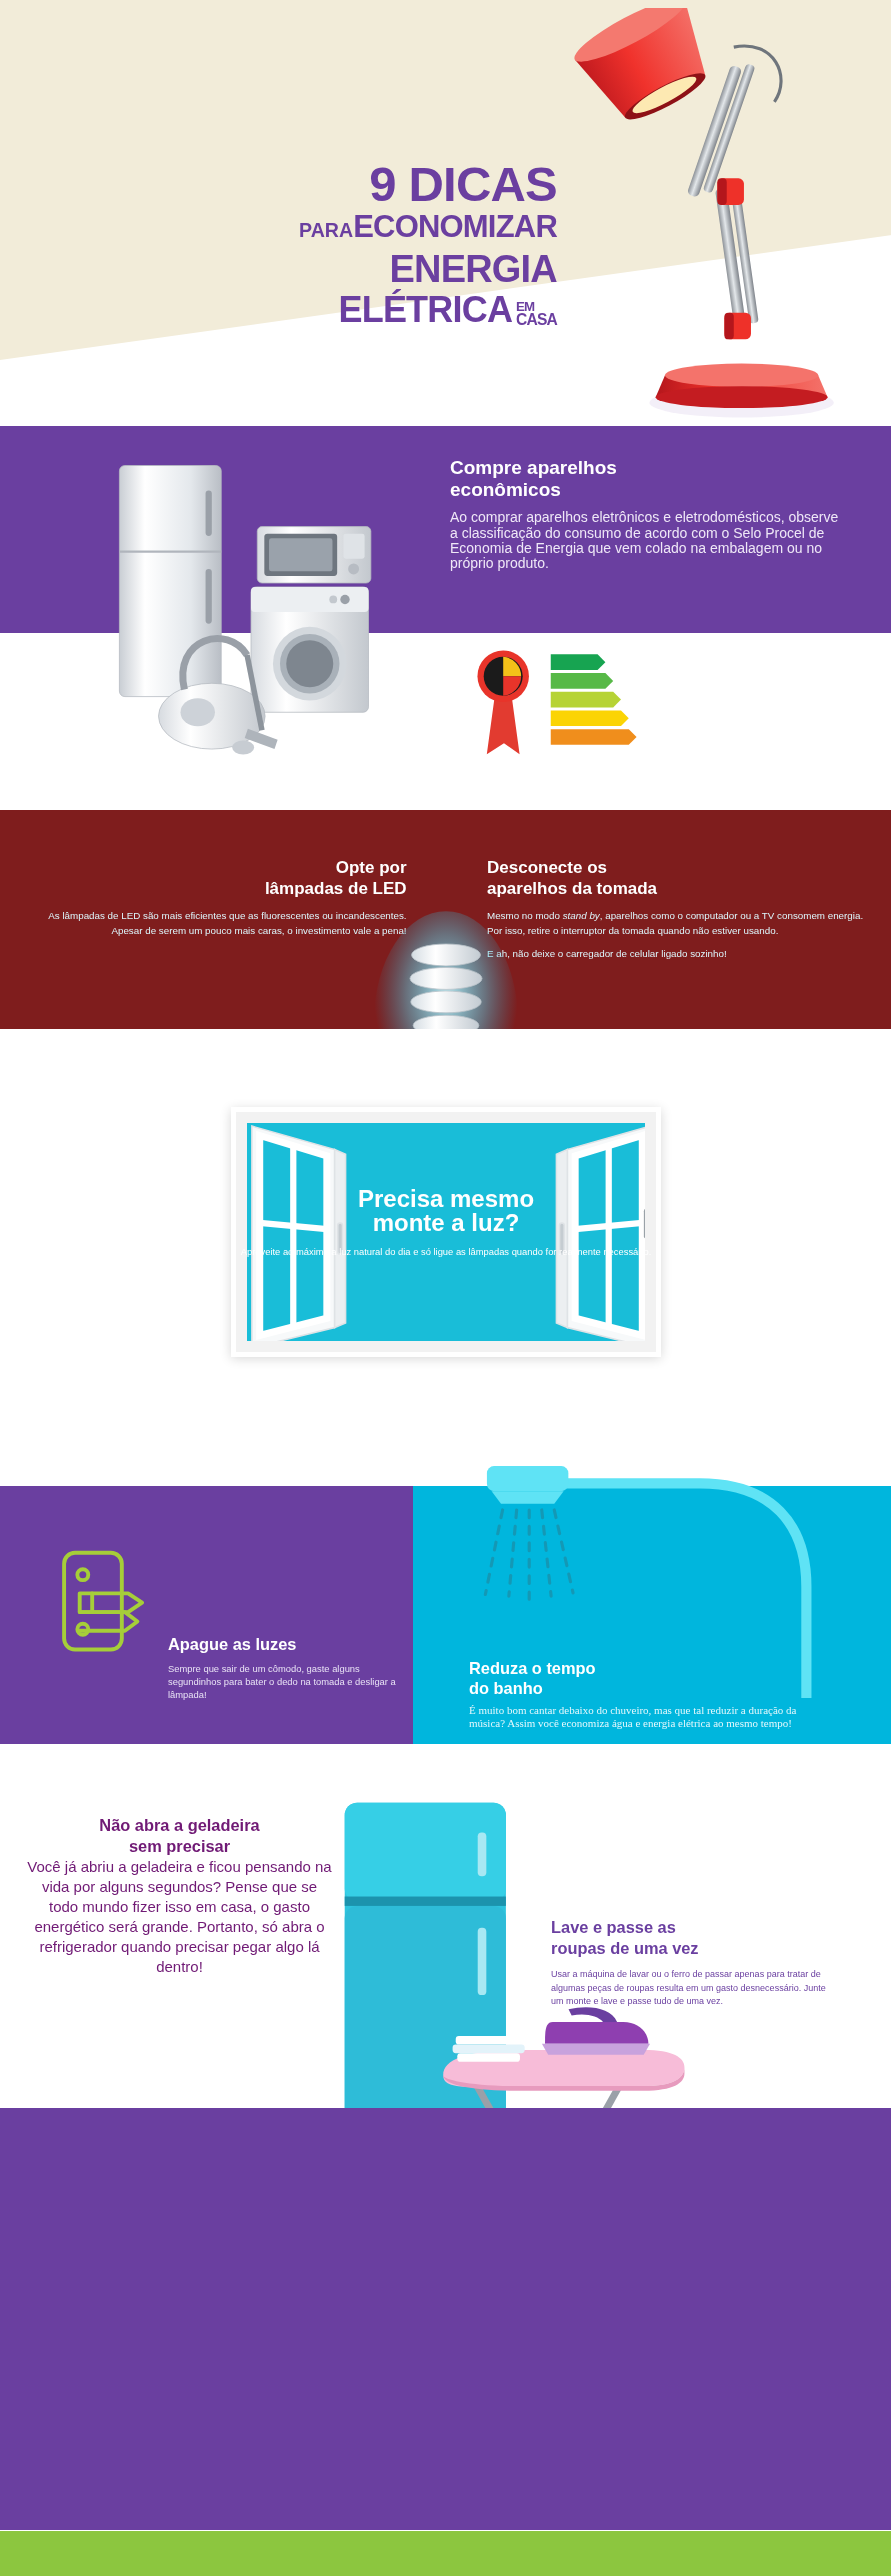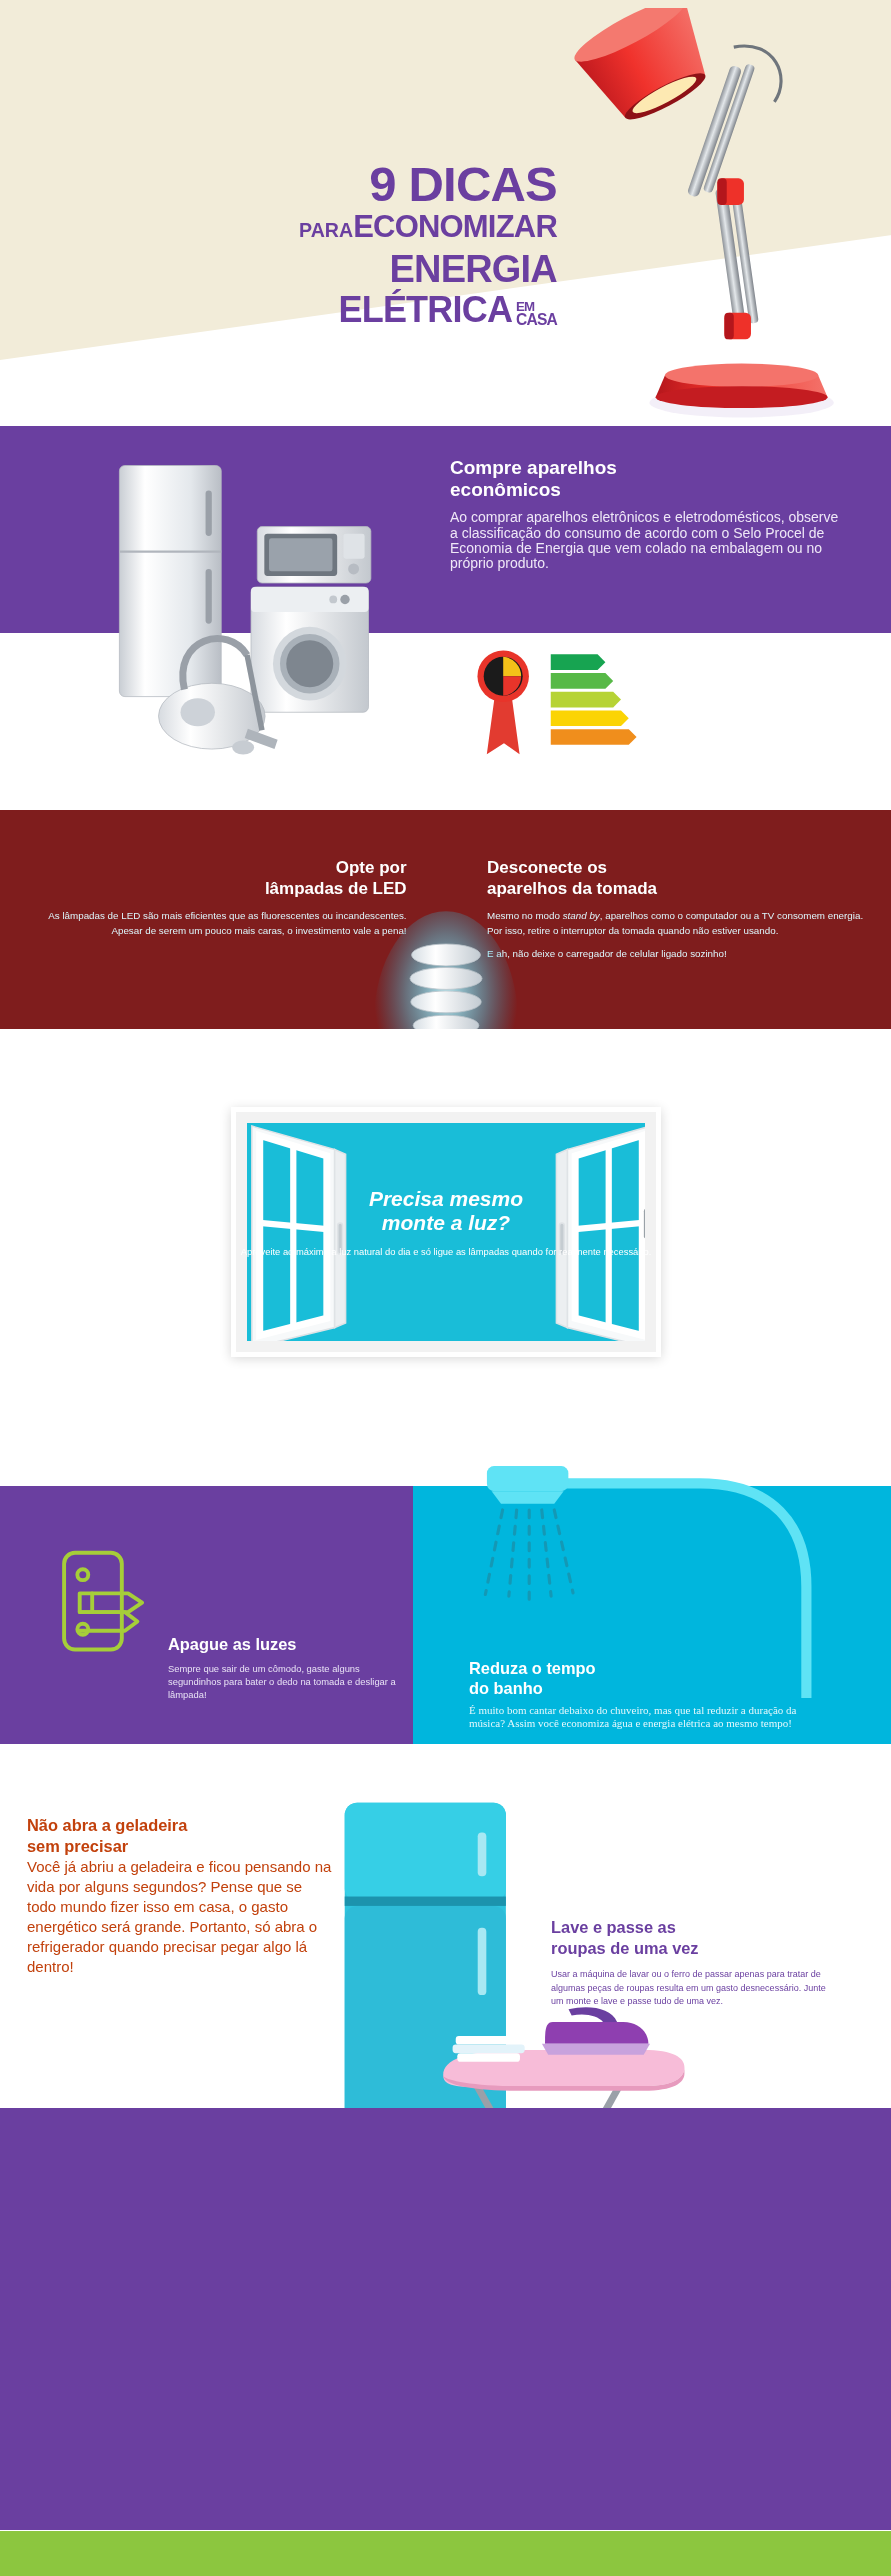--- a/index.html
+++ b/index.html
@@ -57,36 +57,36 @@
 
   
   #sec3 { top:1029px; height:458px; background:#ffffff; }
   #window-card {
     position:absolute; left:231px; top:1107px; width:430px; height:250px;
     background:#f2f2f2; border:5.5px solid #ffffff;
     box-shadow:0 2.3px 11px rgba(0,0,0,0.16);
   }
   #window-inner { position:absolute; inset:11px; background:#19bdd8; overflow:hidden; }
   #sec3-txt { position:absolute; left:0; right:0; top:75px; text-align:center; color:#fff; z-index:5; }
-  #sec3-h { font-size:21px; line-height:23.5px; font-weight:bold;font-style:italic; }
+  #sec3-h { font-size:24px; line-height:23.5px; font-weight:bold; }
   #sec3-p { font-size:9.4px; line-height:13.3px; margin-top:11px; }
   #sec4-left { position:absolute; left:0; top:1486px; width:413px; height:258px; background:#6a3fa0; }
   #sec4-right { position:absolute; left:413px; top:1486px; width:479px; height:258px; background:#00b6dd; }
   #sec4-ltxt { position:absolute; left:168px; top:1635px; width:235px; color:#fff; }
   #sec4-lh { font-size:16.4px; font-weight:bold; line-height:19.6px; }
   #sec4-lp { font-size:9.4px; line-height:13.3px; margin-top:7px; color:#e9e2f5; }
   #sec4-rtxt { position:absolute; left:469px; top:1658px; width:344px; color:#fff; }
   #sec4-rh { font-size:16.4px; font-weight:bold; line-height:20.3px; }
   #sec4-rp { font-size:11px; line-height:13.3px; margin-top:5px; color:#e3f8fd;font-family:Liberation Serif, serif; }
   #hand-icon { position:absolute; left:56px; top:1545px; width:102px; height:156px; }
   #shower { position:absolute; left:465px; top:1455px; width:368px; height:243px; }
 
   
   #sec5 { top:1744px; height:364px; background:#ffffff; }
-  #sec5-ltxt { position:absolute; left:27px; top:1815px; width:305px; text-align:left; color:#c2410c; }
+  #sec5-ltxt { position:absolute; left:27px; top:1815px; width:305px; text-align:center; color:#701a75; }
   #sec5-lh { font-size:16.4px; font-weight:bold; line-height:21px; }
   #sec5-lp { font-size:15px; line-height:20px; }
   #sec5-rtxt { position:absolute; left:551px; top:1917px; width:289px; color:#6a3fa0; }
   #sec5-rh { font-size:16.4px; font-weight:bold; line-height:21px; }
   #sec5-rp { font-size:9px; line-height:13.3px; margin-top:9.4px; }
   #fridge { position:absolute; left:332px; top:1787px; width:196px; height:399px; }
   #ironing { position:absolute; left:415px; top:2003px; width:282px; height:196px; }
 
   
   #sec6 { top:2108px; height:422px; background:#6a3fa0; }

